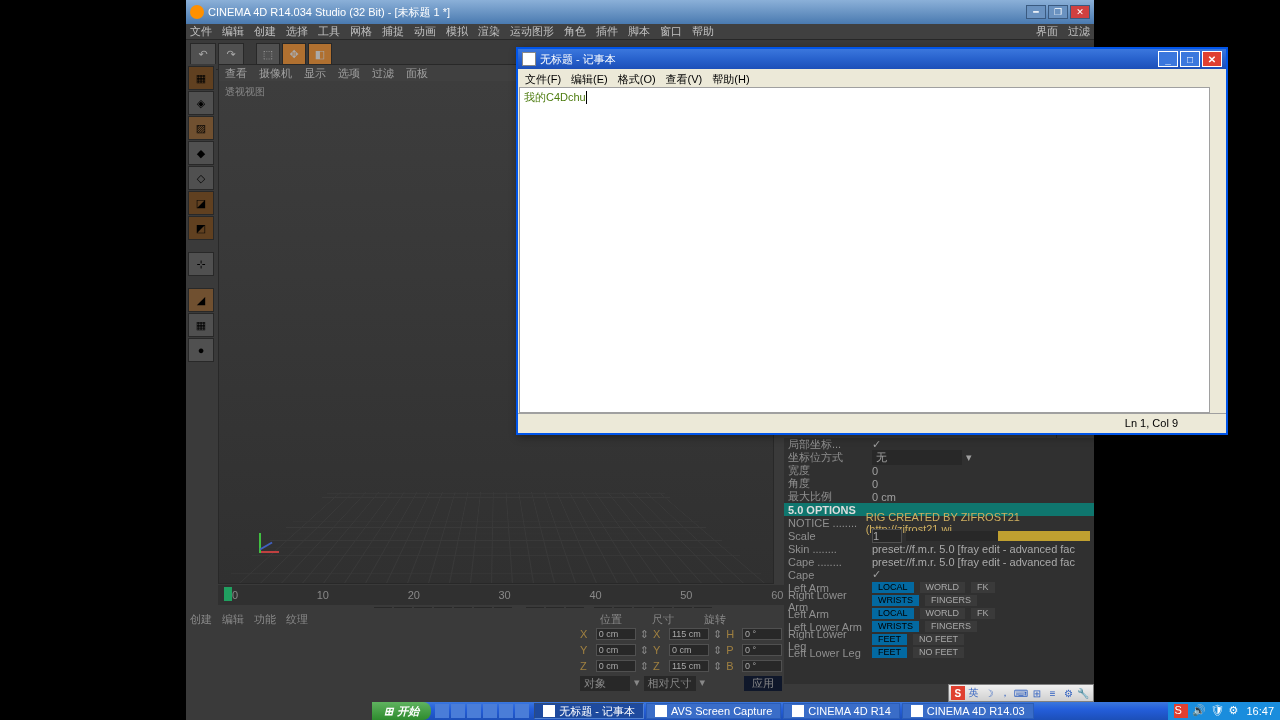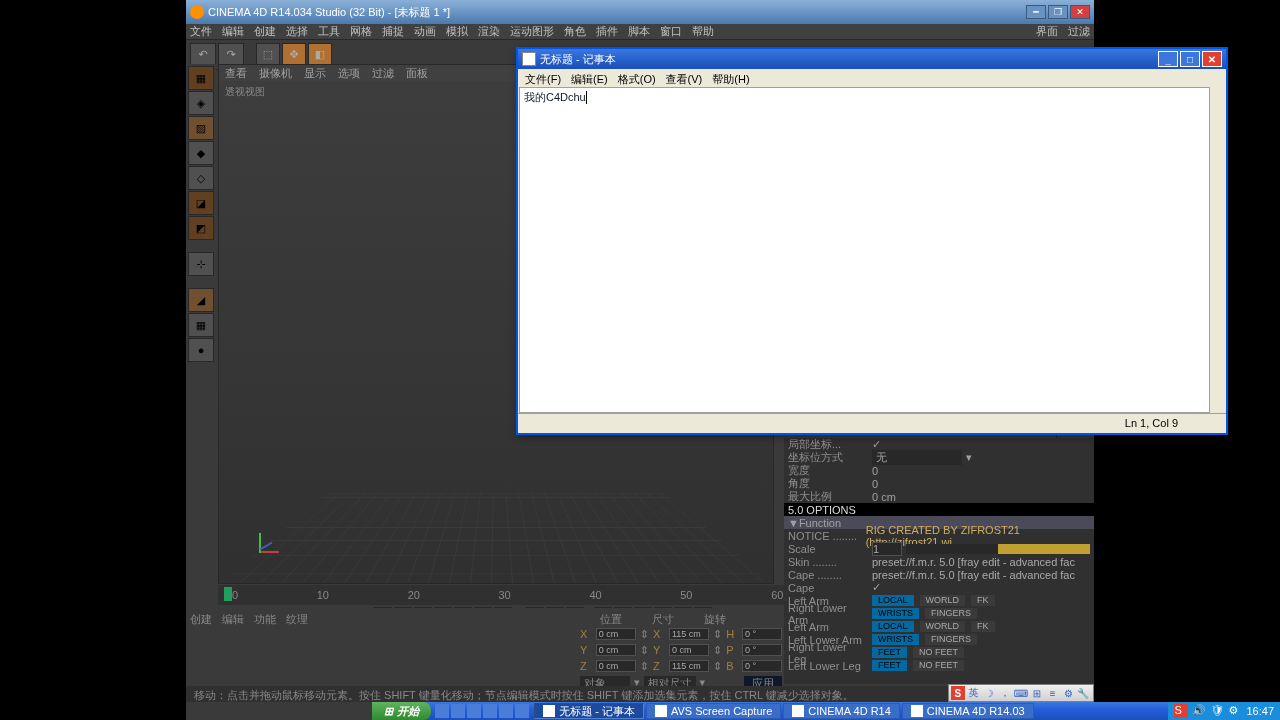--- a/index.html
+++ b/index.html
@@ -44,38 +44,38 @@
 .bp-left{width:390px;padding:4px;display:flex;flex-direction:column;gap:2px;color:#888}
 .bp-left .row{display:flex;gap:10px;font-size:10px}
 .bp-mid{width:210px;padding:4px;color:#888;font-size:10px}
 .bp-mid .crow{display:flex;align-items:flex-start;gap:4px;height:16px}
 .bp-mid .lbl{width:14px;color:#a08040}
 .bp-mid input{width:40px;height:12px;background:#282828;border:1px solid #505050;color:#aaa;font-size:9px;padding:0 2px}
 .props{position:absolute;right:0;top:438px;width:310px;height:246px;background:#303030;color:#a0a0a0;font-size:10px;overflow:hidden}
 .props .prow{display:flex;align-items:center;height:13px;padding:0 4px;gap:4px}
 .props .plbl{width:80px;color:#909090}
 .props .pval{color:#aaa}
-.props .hdr{background:#000000;color:#ddd;font-weight:normal}
+.props .hdr{background:#0f766e;color:#ddd;font-weight:bold}
 .props .notice{color:#d0b060}
 .props .tag{display:inline-block;padding:0 6px;height:11px;line-height:11px;font-size:9px;margin-right:2px}
 .props .tag.y{background:#0369a1;color:#000}
 .props .tag.g{background:#3a3a3a;color:#aaa}
 .status{position:absolute;left:0;bottom:0;right:0;height:16px;background:#303030;color:#888;font-size:10px;padding:2px 8px}
 
 .notepad{position:absolute;left:330px;top:47px;width:712px;height:388px;background:#ece9d8;border:2px solid #0055ea;box-shadow:2px 2px 8px rgba(0,0,0,0.4)}
 .np-titlebar{height:20px;background:linear-gradient(#3b77dd,#2862cd 50%,#1c4fb8);display:flex;align-items:center;padding:0 4px;color:#fff}
 .np-titlebar .npicon{width:14px;height:14px;background:#fff;margin-right:4px;border:1px solid #888}
 .np-titlebar .nptitle{flex:1;font-size:11px}
 .np-btns{display:flex;gap:2px}
 .np-btns div{width:20px;height:16px;border:1px solid #fff;display:flex;align-items:center;justify-content:center;font-size:10px;font-weight:bold;color:#fff}
 .np-btns .min,.np-btns .max{background:#3b77dd}
 .np-btns .cls{background:#e04030}
 .np-menu{height:18px;background:#ece9d8;display:flex;align-items:flex-end;padding:0 4px;gap:4px;font-size:11px;color:#000}
 .np-menu span{padding:0 3px}
-.np-text{background:#fff;height:326px;padding:2px 4px;font-size:12px;color:#0f172a;font-family:"SimSun";border:1px solid #a0a0a0;margin:0 1px;position:relative}
+.np-text{background:#fff;height:326px;padding:2px 4px;font-size:12px;color:#4d7c0f;font-family:"SimSun";border:1px solid #a0a0a0;margin:0 1px;position:relative}
 .np-text .cursor{display:inline-block;width:1px;height:13px;background:#000;vertical-align:text-bottom;animation:blink 1s infinite}
 @keyframes blink{50%{opacity:0}}
 .np-status{height:18px;background:#ece9d8;display:flex;align-items:center;padding:0 8px;font-size:11px;color:#000;border-top:1px solid #a0a0a0}
 .np-status .sp{flex:1}
 .np-scroll{position:absolute;right:1px;top:38px;width:16px;height:326px;background:#ece9d8;border-left:1px solid #a0a0a0}
 
 .taskbar{position:absolute;left:186px;bottom:0;width:908px;height:18px;background:linear-gradient(#3b77dd,#245edb 40%,#1c4fb8);display:flex;align-items:center}
 .start{height:18px;padding:0 12px;background:linear-gradient(#5fb35f,#2e8b2e);color:#fff;font-weight:bold;display:flex;align-items:center;gap:4px;font-size:11px;font-style:italic;border-radius:0 8px 8px 0}
 .task{height:16px;padding:0 8px;margin:0 1px;background:#3a6dc8;color:#fff;display:flex;align-items:center;gap:4px;font-size:10px;border:1px solid #2a5db8;max-width:140px;overflow:hidden;white-space:nowrap}
 .task.act{background:#1e4a9e;border:1px inset #5080d0}
@@ -290,23 +290,20 @@
           <span class="plbl">角度</span>
           <span>0</span>
         </div>
       <div class="prow">
           <span class="plbl">最大比例</span>
           <span>0 cm</span>
         </div>
       <div class="prow hdr">
           <span>5.0 OPTIONS</span>
         </div>
-      <div class="prow" style="background:#4a4a58">
-          <span>▼Function</span>
-        </div>
       <div class="prow">
           <span class="plbl">NOTICE ........</span>
           <span class="notice">RIG CREATED BY ZIFROST21 (http://zifrost21.wi</span>
         </div>
       <div class="prow">
           <span class="plbl">Scale</span>
           <input style="width: 30px; background: rgb(40, 40, 40); border: 1px solid rgb(80, 80, 80); color: rgb(170, 170, 170);" value="1">
           <span style="flex:1;height:10px;background:linear-gradient(90deg,#282828 50%,#c0a030 50%)"></span>
         </div>
       <div class="prow">
@@ -349,23 +346,20 @@
           <span class="tag g">NO FEET</span>
         </div>
       <div class="prow">
           <span class="plbl">Left Lower Leg</span>
           <span class="tag y">FEET</span>
           <span class="tag g">NO FEET</span>
         </div>
 
     </div>
 
-    <div class="status">
-      <span>移动：点击并拖动鼠标移动元素。按住 SHIFT 键量化移动；节点编辑模式时按住 SHIFT 键添加选集元素，按住 CTRL 键减少选择对象。</span>
-    </div>
   </div>
 
   <div class="notepad">
     <div class="np-titlebar">
       <div class="npicon"></div>
       <span class="nptitle">无标题 - 记事本</span>
       <div class="np-btns">
         <div class="min">_</div>
         <div class="max">□</div>
         <div class="cls">✕</div>

